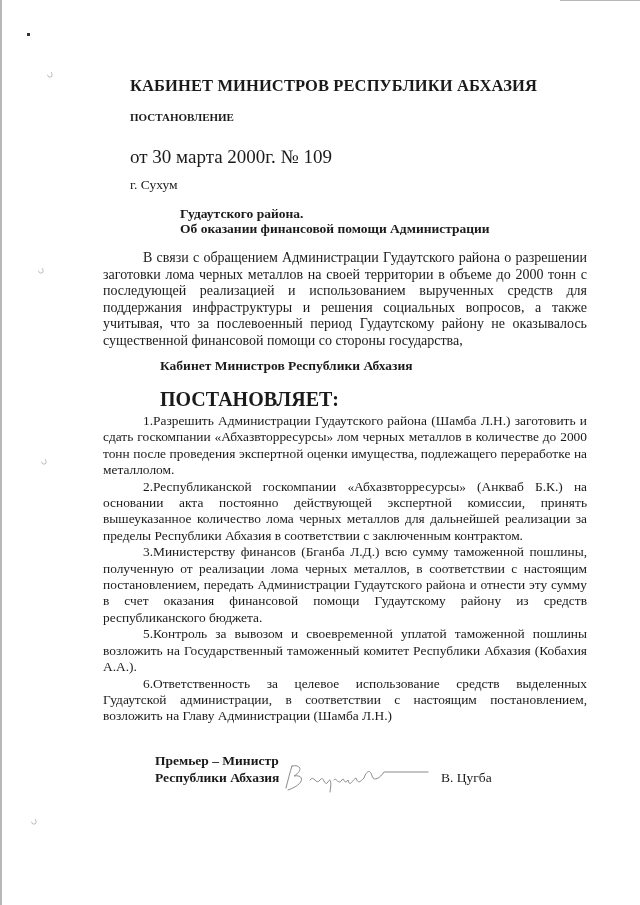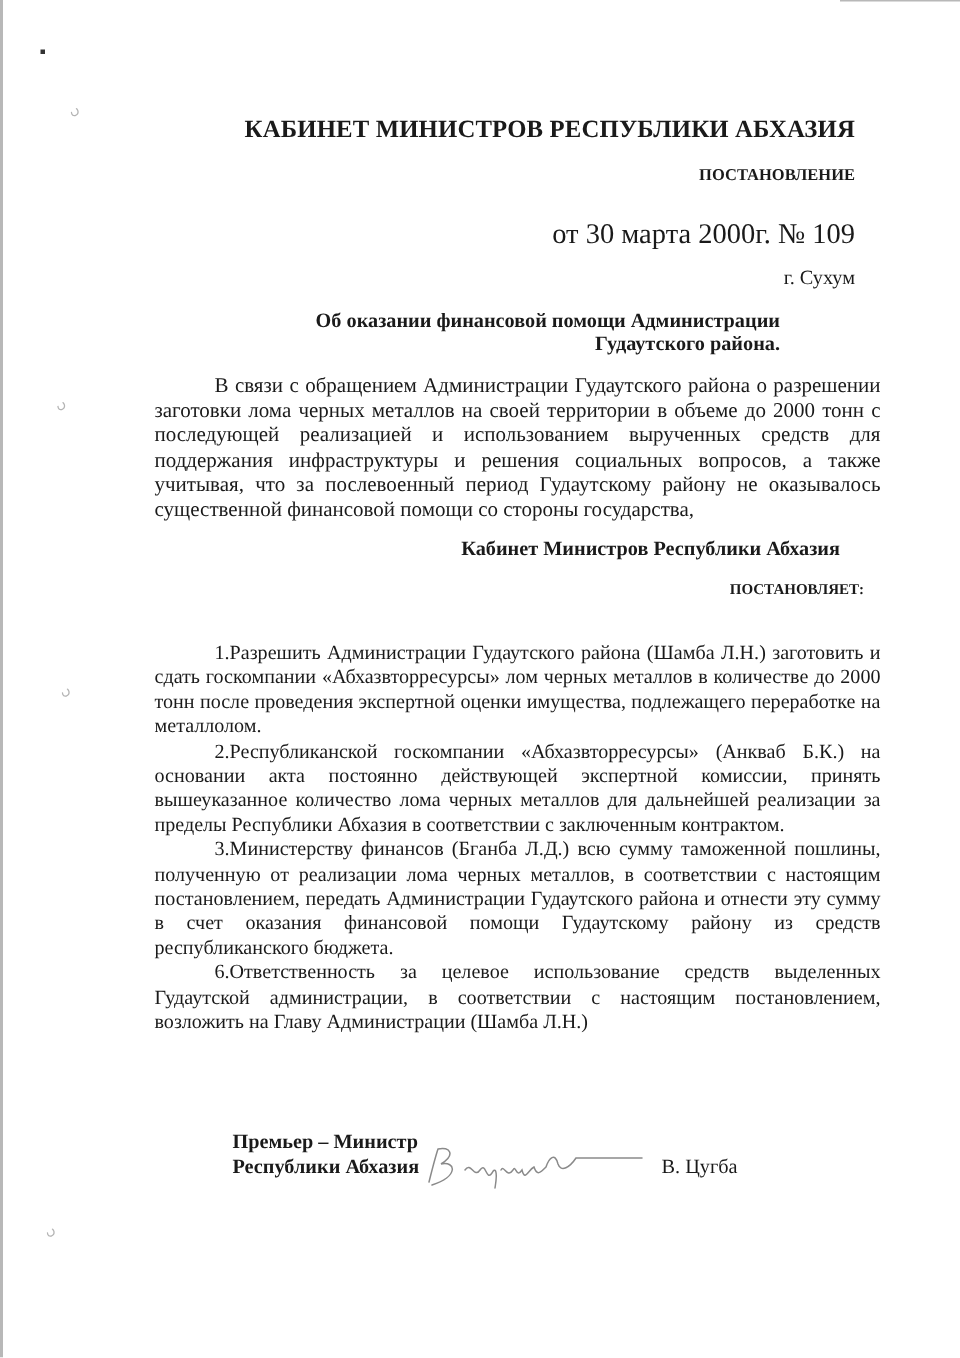--- a/index.html
+++ b/index.html
@@ -9,39 +9,39 @@
       position: relative;
       overflow: hidden;
       font-family: "Liberation Serif", serif;
       color: #1a1a1a;
     }
     .edge-left { position: absolute; left: 0; top: 0; width: 2px; height: 905px; background: #b8b8b8; }
     .edge-top { position: absolute; left: 560px; top: 0; width: 80px; height: 1px; background: #b8b8b8; }
     .scan-mark { position: absolute; color: #9a9a9a; font-size: 9px; transform: rotate(-20deg); opacity: .75; font-family: "Liberation Serif", serif; }
     .dot { position: absolute; left: 27px; top: 33px; width: 3px; height: 3px; background: #333; }
 
-    .center { position: absolute; left: 0; width: 640px; text-align: right; }
+    .center { position: absolute; left: 0; width: 640px; text-align: left; }
     .org-title { top: 76px; left: 130px; width: 440px; font-weight: bold; font-size: 16.5px; letter-spacing: 0.1px; }
     .doc-type { top: 111px; left: 130px; width: 440px; font-weight: bold; font-size: 11px; }
     .doc-date { top: 146px; left: 130px; width: 440px; font-size: 19px; }
     .doc-city { top: 177px; left: 130px; width: 440px; font-size: 13.5px; }
     .doc-subject { top: 206px; left: 180px; width: 340px; font-weight: bold; font-size: 13.5px; line-height: 15px; }
 
     .para {
       position: absolute; left: 103px; width: 484px;
       font-size: 14px; line-height: 16.5px;
       text-align: justify;
     }
     .para .indent { display: inline-block; width: 40px; }
     .preamble { top: 250px; }
 
     .cabinet { top: 358px; left: 160px; width: 400px; font-weight: bold; font-size: 13.5px; }
-    .resolves { top: 388px; left: 176px; width: 400px; font-weight: bold; font-size: 10px; }
+    .resolves { top: 388px; left: 160px; width: 400px; font-weight: bold; font-size: 20px; }
 
-    .items { position: absolute; left: 103px; top: 427px; width: 484px; font-size: 13.4px; line-height: 16.4px; }
+    .items { position: absolute; left: 103px; top: 413px; width: 484px; font-size: 13.4px; line-height: 16.4px; }
     .item { text-align: justify; }
     .item .indent { display: inline-block; width: 40px; }
 
     .sig-title { position: absolute; left: 155px; top: 753px; font-weight: bold; font-size: 13.5px; line-height: 16.5px; }
     .sig-image { position: absolute; left: 280px; top: 758px; width: 150px; height: 40px; }
     .sig-name { position: absolute; left: 441px; top: 770px; font-weight: normal; font-size: 13.5px; }
   </style>
 </head>
 <body>
 
@@ -51,33 +51,34 @@
 <div class="scan-mark" style="left:46px;top:68px;">ﮞ</div>
 <div class="scan-mark" style="left:37px;top:264px;">ﮞ</div>
 <div class="scan-mark" style="left:40px;top:455px;">ﮞ</div>
 <div class="scan-mark" style="left:30px;top:815px;">ﮞ</div>
 
 <div class="center org-title">КАБИНЕТ МИНИСТРОВ РЕСПУБЛИКИ АБХАЗИЯ</div>
 <div class="center doc-type">ПОСТАНОВЛЕНИЕ</div>
 <div class="center doc-date">от 30 марта 2000г. № 109</div>
 <div class="center doc-city">г. Сухум</div>
 <div class="center doc-subject">
+  <div>Гудаутского района.</div>
   <div>Об оказании финансовой помощи  Администрации</div>
-  <div>Гудаутского района.</div>
 </div>
 
 <div class="para preamble"><span class="indent"></span><span>В связи с обращением Администрации Гудаутского района о разрешении заготовки лома черных металлов на своей территории в объеме до 2000 тонн с последующей реализацией и использованием вырученных средств для поддержания инфраструктуры и решения социальных вопросов, а также  учитывая, что за послевоенный период Гудаутскому району не оказывалось существенной финансовой помощи со стороны государства,</span></div>
 
 <div class="center cabinet">Кабинет Министров Республики Абхазия</div>
 <div class="center resolves">ПОСТАНОВЛЯЕТ:</div>
 
 <div class="items">
   <div class="item"><span class="indent"></span><span>1.Разрешить Администрации Гудаутского района (Шамба Л.Н.) заготовить и сдать госкомпании «Абхазвторресурсы» лом черных металлов в количестве до 2000 тонн после проведения экспертной оценки имущества, подлежащего переработке на металлолом.</span></div>
   <div class="item"><span class="indent"></span><span>2.Республиканской госкомпании «Абхазвторресурсы» (Анкваб Б.К.) на основании акта постоянно действующей экспертной комиссии, принять вышеуказанное количество лома черных металлов для дальнейшей реализации за пределы Республики Абхазия в соответствии с заключенным контрактом.</span></div>
   <div class="item"><span class="indent"></span><span>3.Министерству финансов (Бганба Л.Д.) всю сумму таможенной пошлины, полученную от реализации лома черных металлов, в соответствии с настоящим постановлением, передать Администрации Гудаутского района и отнести эту сумму в счет оказания финансовой помощи Гудаутскому району из средств республиканского бюджета.</span></div>
+  <div class="item"><span class="indent"></span><span>5.Контроль за вывозом и своевременной уплатой таможенной пошлины возложить на Государственный таможенный комитет Республики Абхазия (Кобахия А.А.).</span></div>
   <div class="item"><span class="indent"></span><span>6.Ответственность за целевое использование средств выделенных Гудаутской администрации, в соответствии с настоящим постановлением, возложить на Главу   Администрации (Шамба Л.Н.)</span></div>
 </div>
 
 <div class="sig-title">
   <div>Премьер – Министр</div>
   <div>Республики Абхазия</div>
 </div>
 <svg class="sig-image" viewBox="0 0 150 40">
   <path d="M6 30 C8 22, 10 14, 12 8 M12 8 C20 6, 24 12, 14 18 C24 16, 26 26, 8 32 M30 22 C34 16, 36 28, 40 22 C44 16, 44 30, 48 24 C50 20, 52 22, 50 34 M54 22 C56 18, 58 28, 62 22 C64 18, 64 28, 68 22 C70 30, 72 22, 76 20 C78 26, 80 24, 84 20 C86 14, 90 10, 92 18 C94 24, 100 20, 104 14 L148 14" fill="none" stroke="#8a8a8a" stroke-width="1" stroke-linecap="round"></path>
 </svg>

